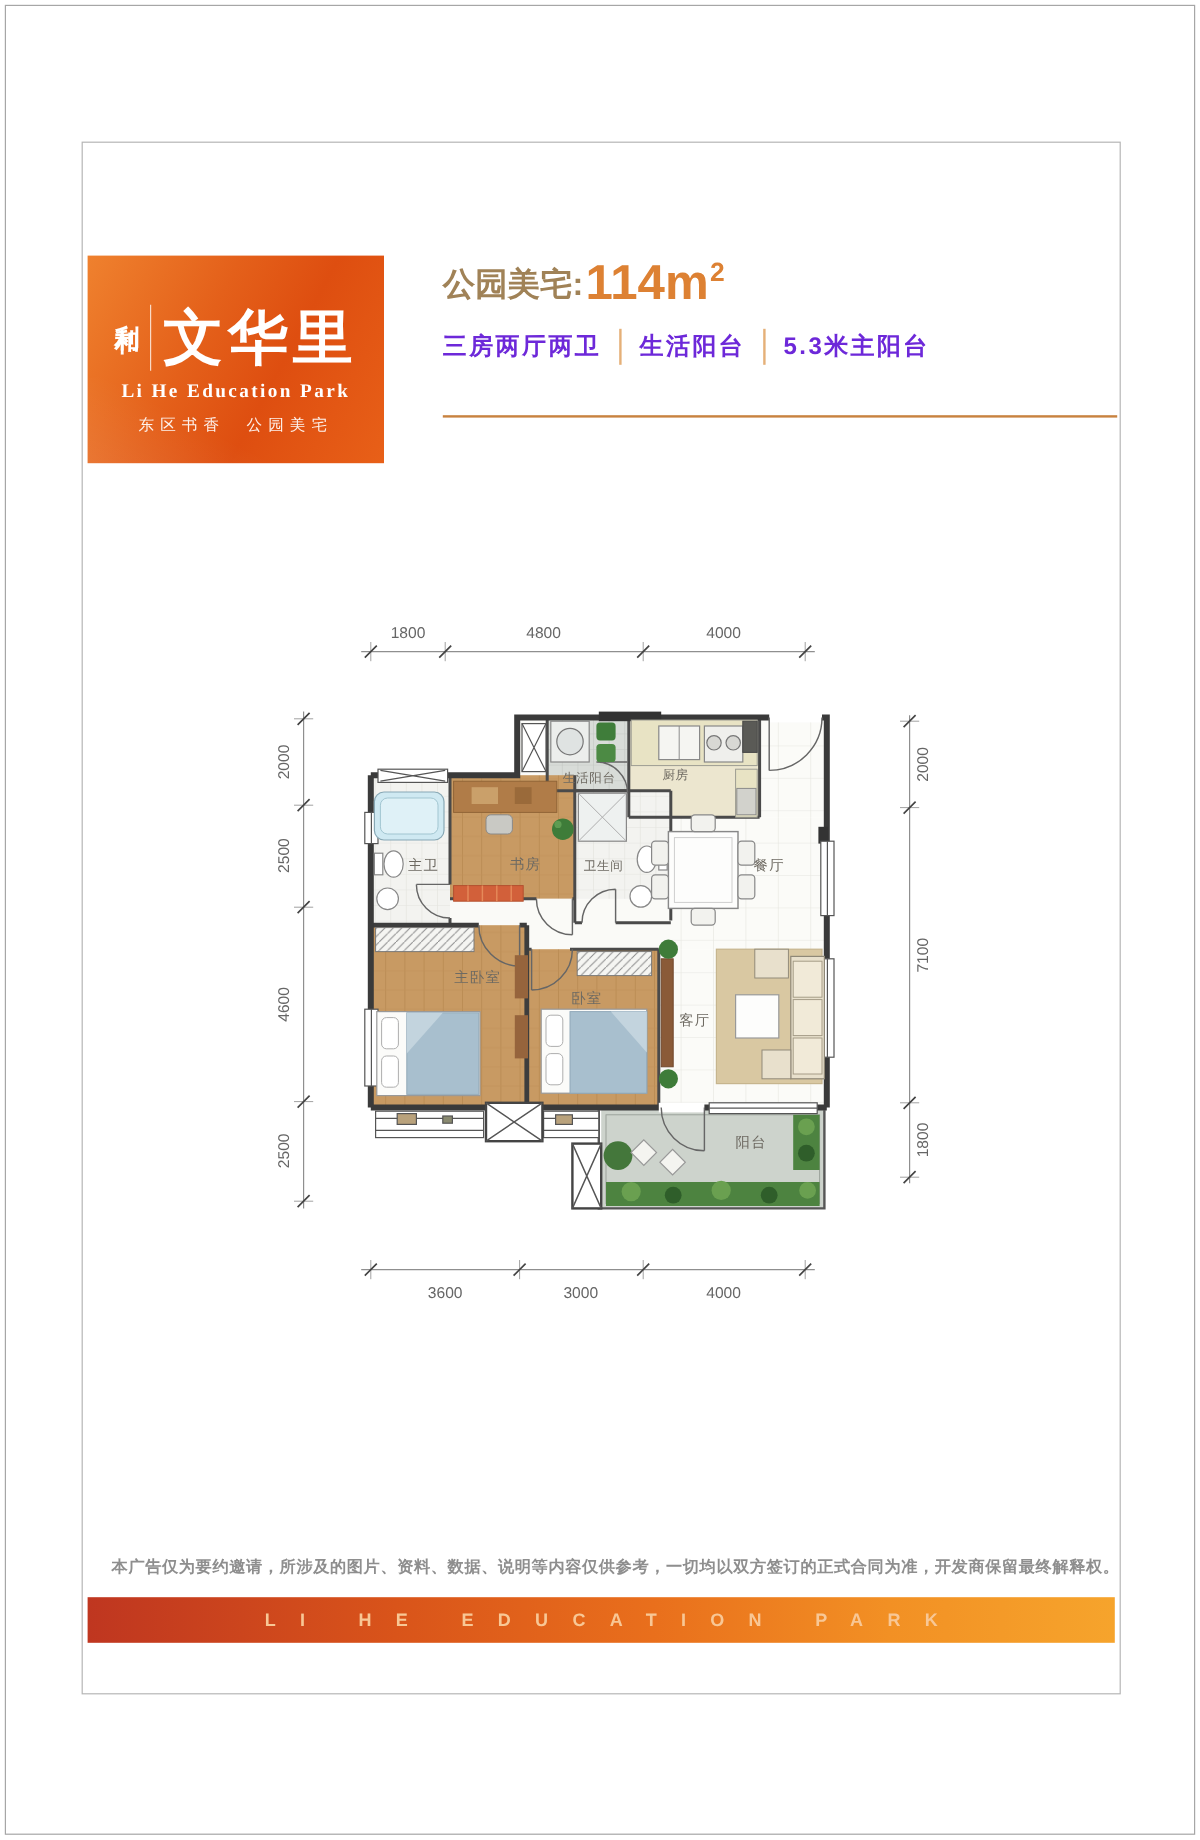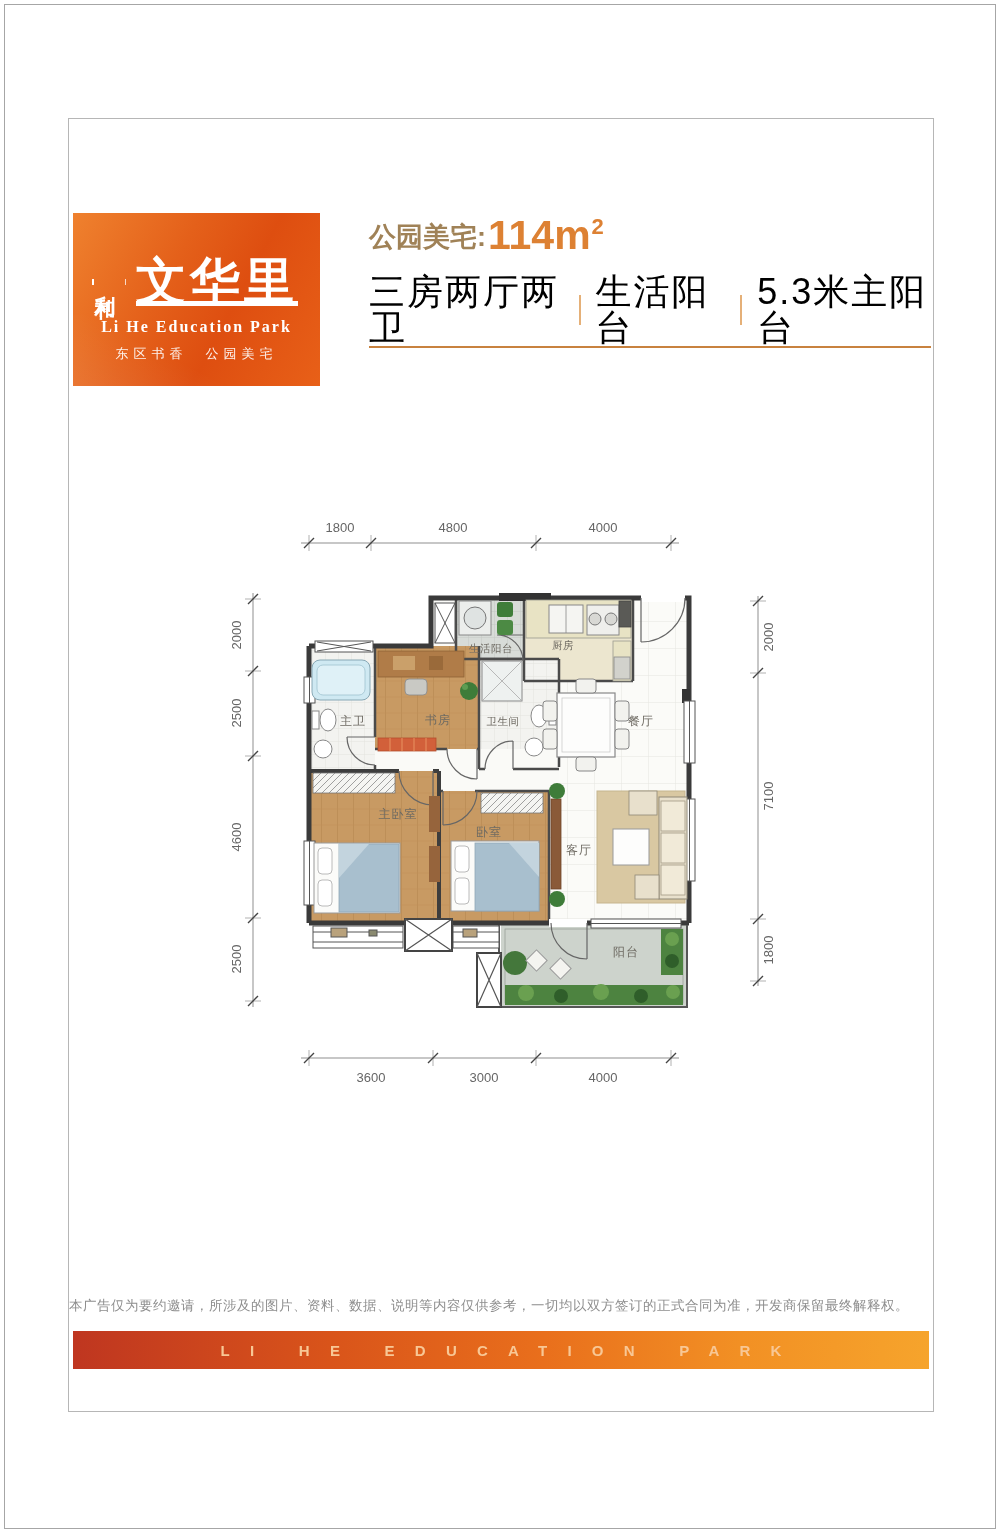--- a/index.html
+++ b/index.html
@@ -17,51 +17,51 @@
     position:absolute;left:4px;top:94px;width:247px;height:173px;
     background:linear-gradient(118deg,#ef812e 0%,#e4601a 38%,#de4e10 62%,#e86018 100%);
     color:#ffffff;display:flex;flex-direction:column;align-items:center;
     justify-content:center;overflow:hidden;
   }
   .logo-block::after{
     content:"";position:absolute;left:-30px;bottom:-40px;width:200px;height:120px;
     background:linear-gradient(35deg,rgba(255,255,255,0.16),rgba(255,255,255,0) 60%);
     transform:rotate(-8deg);pointer-events:none;
   }
-  .logo-brand{display:flex;align-items:center;gap:10px;margin-top:18px;text-decoration:underline;}
+  .logo-brand{display:flex;gap:10px;margin-top:18px;}
   .logo-small{
     writing-mode:vertical-rl;text-orientation:upright;font-size:21px;font-weight:bold;
     letter-spacing:3px;line-height:1;padding-right:9px;border-right:1px solid rgba(255,255,255,0.75);
   }
   .logo-large{font-size:50px;font-weight:bold;letter-spacing:4px;line-height:1.1;}
   .logo-sub{
     font-family:"Liberation Serif",serif;font-weight:bold;font-size:16px;
     letter-spacing:2px;margin-top:9px;
   }
   .logo-slogan{font-size:13px;letter-spacing:5px;margin-top:9px;color:rgba(255,255,255,0.92);}
   
   .headline{position:absolute;left:300px;top:96px;width:566px;}
   .area-line{display:flex;align-items:flex-end;line-height:1;}
   .area-label{font-size:27px;font-weight:bold;color:#a08257;padding-bottom:5px;}
   .area-value{font-size:41px;font-weight:bold;color:#dd8133;margin-left:2px;}
   .area-sup{font-size:22px;font-weight:bold;color:#dd8133;vertical-align:top;position:relative;top:-18px;left:1px;}
   .features{display:flex;align-items:center;margin-top:18px;line-height:1;}
-  .feature{font-size:36px;font-weight:normal;color:#000000;letter-spacing:2px;}
+  .feature{font-size:20px;font-weight:bold;color:#6d28d9;letter-spacing:2px;}
   .feature-sep{width:2px;height:30px;background:#e5b078;margin:0 15px;}
   .head-rule{position:absolute;left:300px;top:227px;width:562px;height:2px;background:#c8823f;}
   
   .plan-wrap{position:absolute;left:147px;top:377px;width:575px;height:620px;}
   svg text{font-family:"Liberation Sans",sans-serif;}
   .dimtext{fill:#666;font-size:13px;}
   .roomlabel{fill:#6e6a62;font-size:12px;letter-spacing:1px;}
   .roomlabel-sm{fill:#6e6a62;font-size:10.5px;letter-spacing:0.5px;}
   
   .disclaimer{
-    position:absolute;left:0;top:1178px;width:100%;text-align:left;
-    font-size:13.5px;color:#8e8e8e;letter-spacing:0.5px;
+    position:absolute;left:0;top:1178px;width:100%;text-align:right;
+    font-size:13.5px;color:#8e8e8e;letter-spacing:0.5px;font-weight:bold;
   }
   .banner{
     position:absolute;left:4px;top:1212px;width:856px;height:38px;
     background:linear-gradient(90deg,#bf3620 0%,#d9541a 30%,#e96f1c 55%,#f29024 78%,#f6a42c 100%);
     display:flex;align-items:center;justify-content:center;
   }
   .banner span{
     color:#f8c795;font-size:15px;font-weight:bold;letter-spacing:1.35em;margin-right:-1.35em;
   }
 </style>

